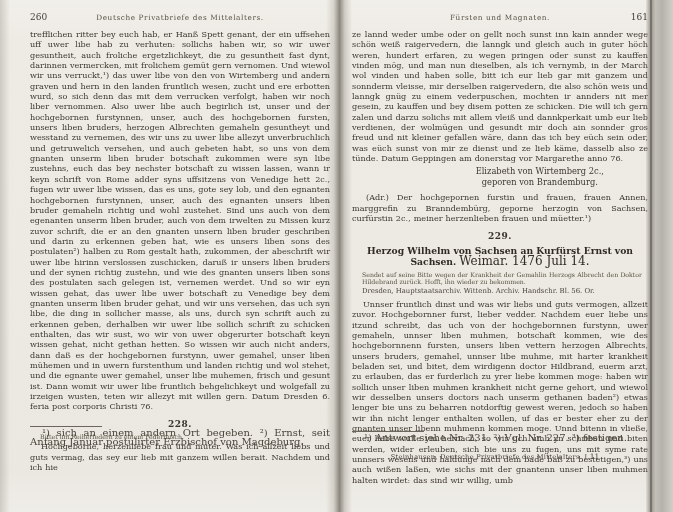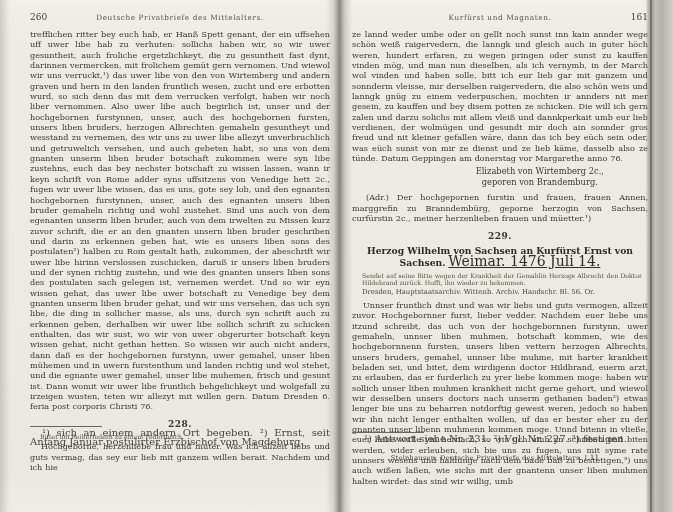--- a/index.html
+++ b/index.html
@@ -56,21 +56,21 @@
 
   .letternum{
     text-align:center;font-size:9px;font-weight:bold;color:#39342c;
     margin:7px 0 4px 0;letter-spacing:.5px;
   }
   .letterhead{
     font-size:9.2px;line-height:11.6px;text-align:center;color:#302b23;
     margin-bottom:3px;
   }
   .letterhead .ht{font-weight:bold;}
-  .letterhead .hd{font-weight:normal;font-size:14px;text-decoration:underline;}
+  .letterhead .hd{font-weight:normal;font-size:12px;}
   .regest{
     font-size:6.2px;line-height:7.6px;color:#57513f;text-align:justify;
     margin:2px 6px 1px 10px;
   }
   .source{
     font-size:6.9px;line-height:9px;color:#4a443a;margin:1px 0 3px 10px;
   }
 
   .sig{margin:3px 44px 3px 0;text-align:right;}
   .sigin{display:inline-block;text-align:center;font-size:8.3px;line-height:11px;color:#3d382f;}
@@ -110,21 +110,21 @@
 
     <div class="footzone">
       <div class="fnrule"></div>
       <p class="fn">¹) sich an einem andern Ort begeben. ²) Ernst, seit Anfang Januar postulirter Erzbischof von Magdeburg.</p>
     </div>
   </div>
 
   <div class="page pr">
     <div class="pagehead">
       <span class="pagenum"></span>
-      <span class="runtitle">Kurfürst und Magnaten.</span>
+      <span class="runtitle">Fürsten und Magnaten.</span>
       <span class="pagenum">161</span>
     </div>
 
     <p class="body">ze lannd weder umbe oder on gellt noch sunst inn kain annder wege schön weiß raigervedern, die lanngk und gleich auch in guter höch weren, hundert erfaren, zu wegen pringen oder sunst zu kauffen vinden mög, und man nun dieselben, als ich vernymb, in der March wol vinden und haben solle, bitt ich eur lieb gar mit ganzem und sonnderm vleisse, mir derselben raigervedern, die also schön weis und lanngk gnüg zu einem vederpuschen, mochten ir annders nit mer gesein, zu kauffen und bey disem potten ze schicken. Die will ich gern zalen und darzu solichs mit allem vleiß und dannkperkait umb eur lieb verdienen, der wolmügen und gesundt mir doch ain sonnder gros freud und nit kleiner gefallen wäre, dann das ich bey eüch sein oder, was eüch sunst von mir ze dienst und ze lieb käme, dasselb also ze tünde. Datum Geppingen am donerstag vor Margarethe anno 76.</p>
 
     <div class="sig">
       <span class="sigin">
         <span>Elizabeth von Wirtemberg 2c.,</span><br>
         <span>geporen von Brandemburg.</span>
       </span>

